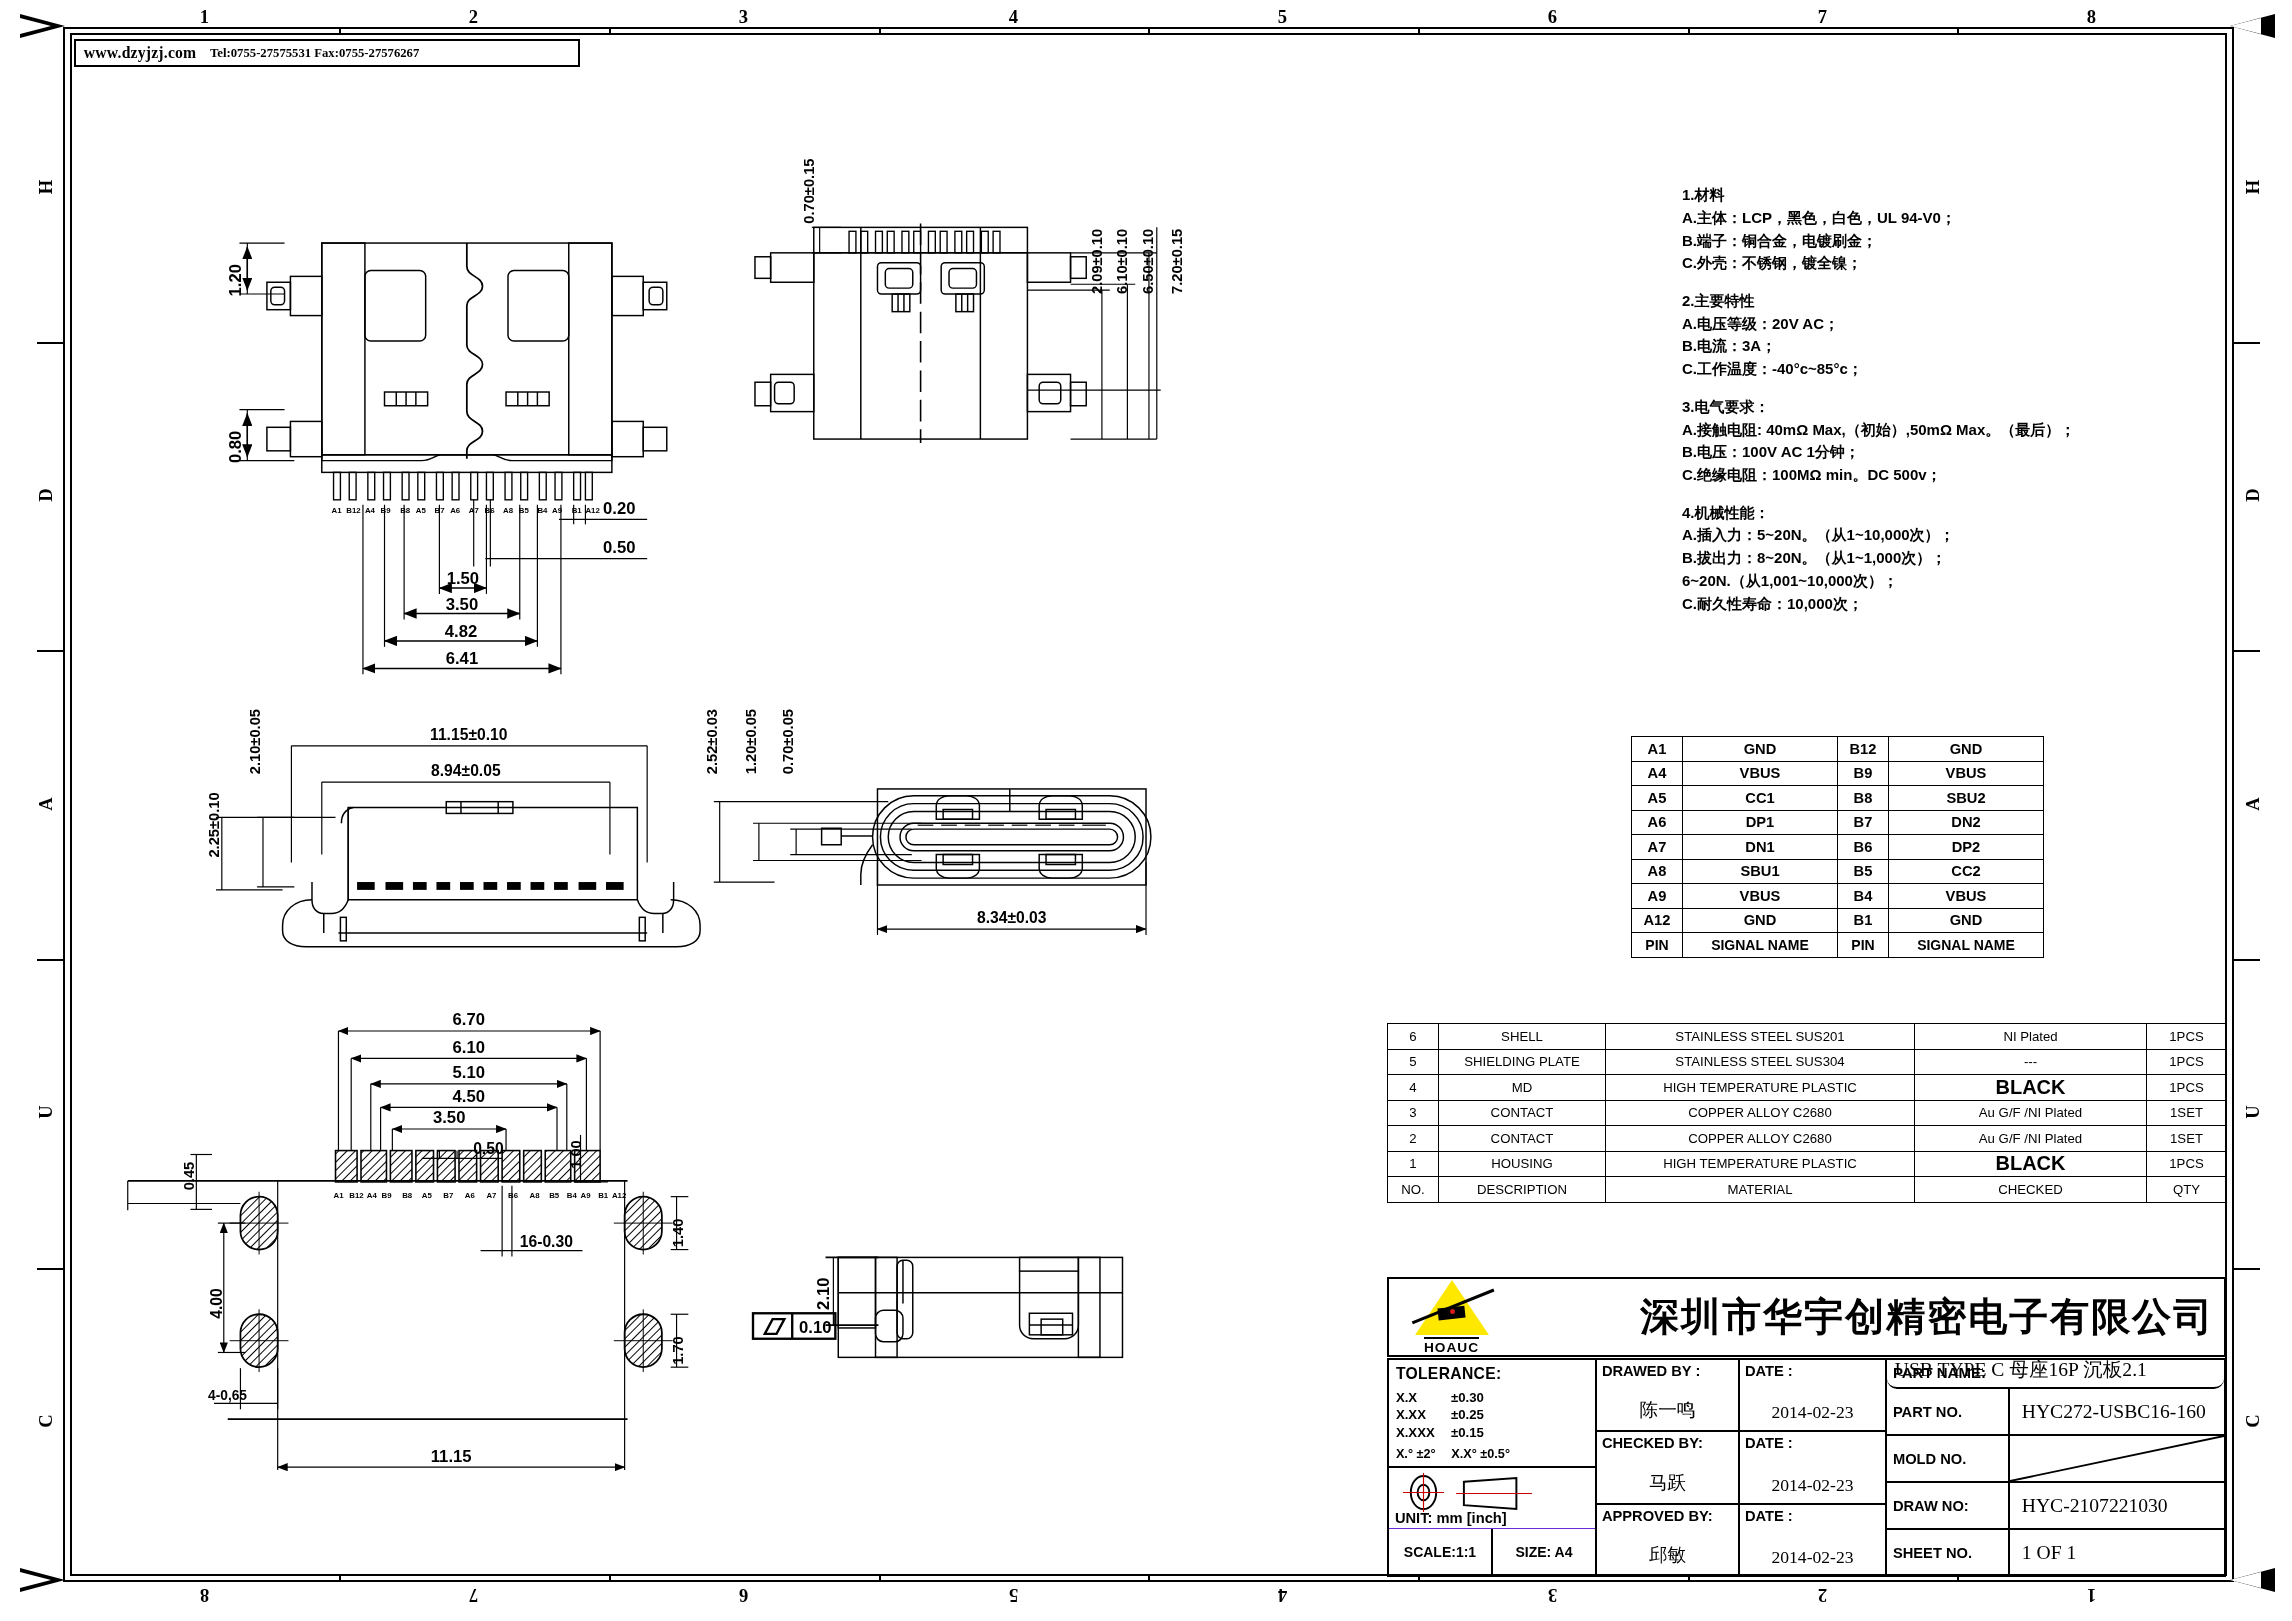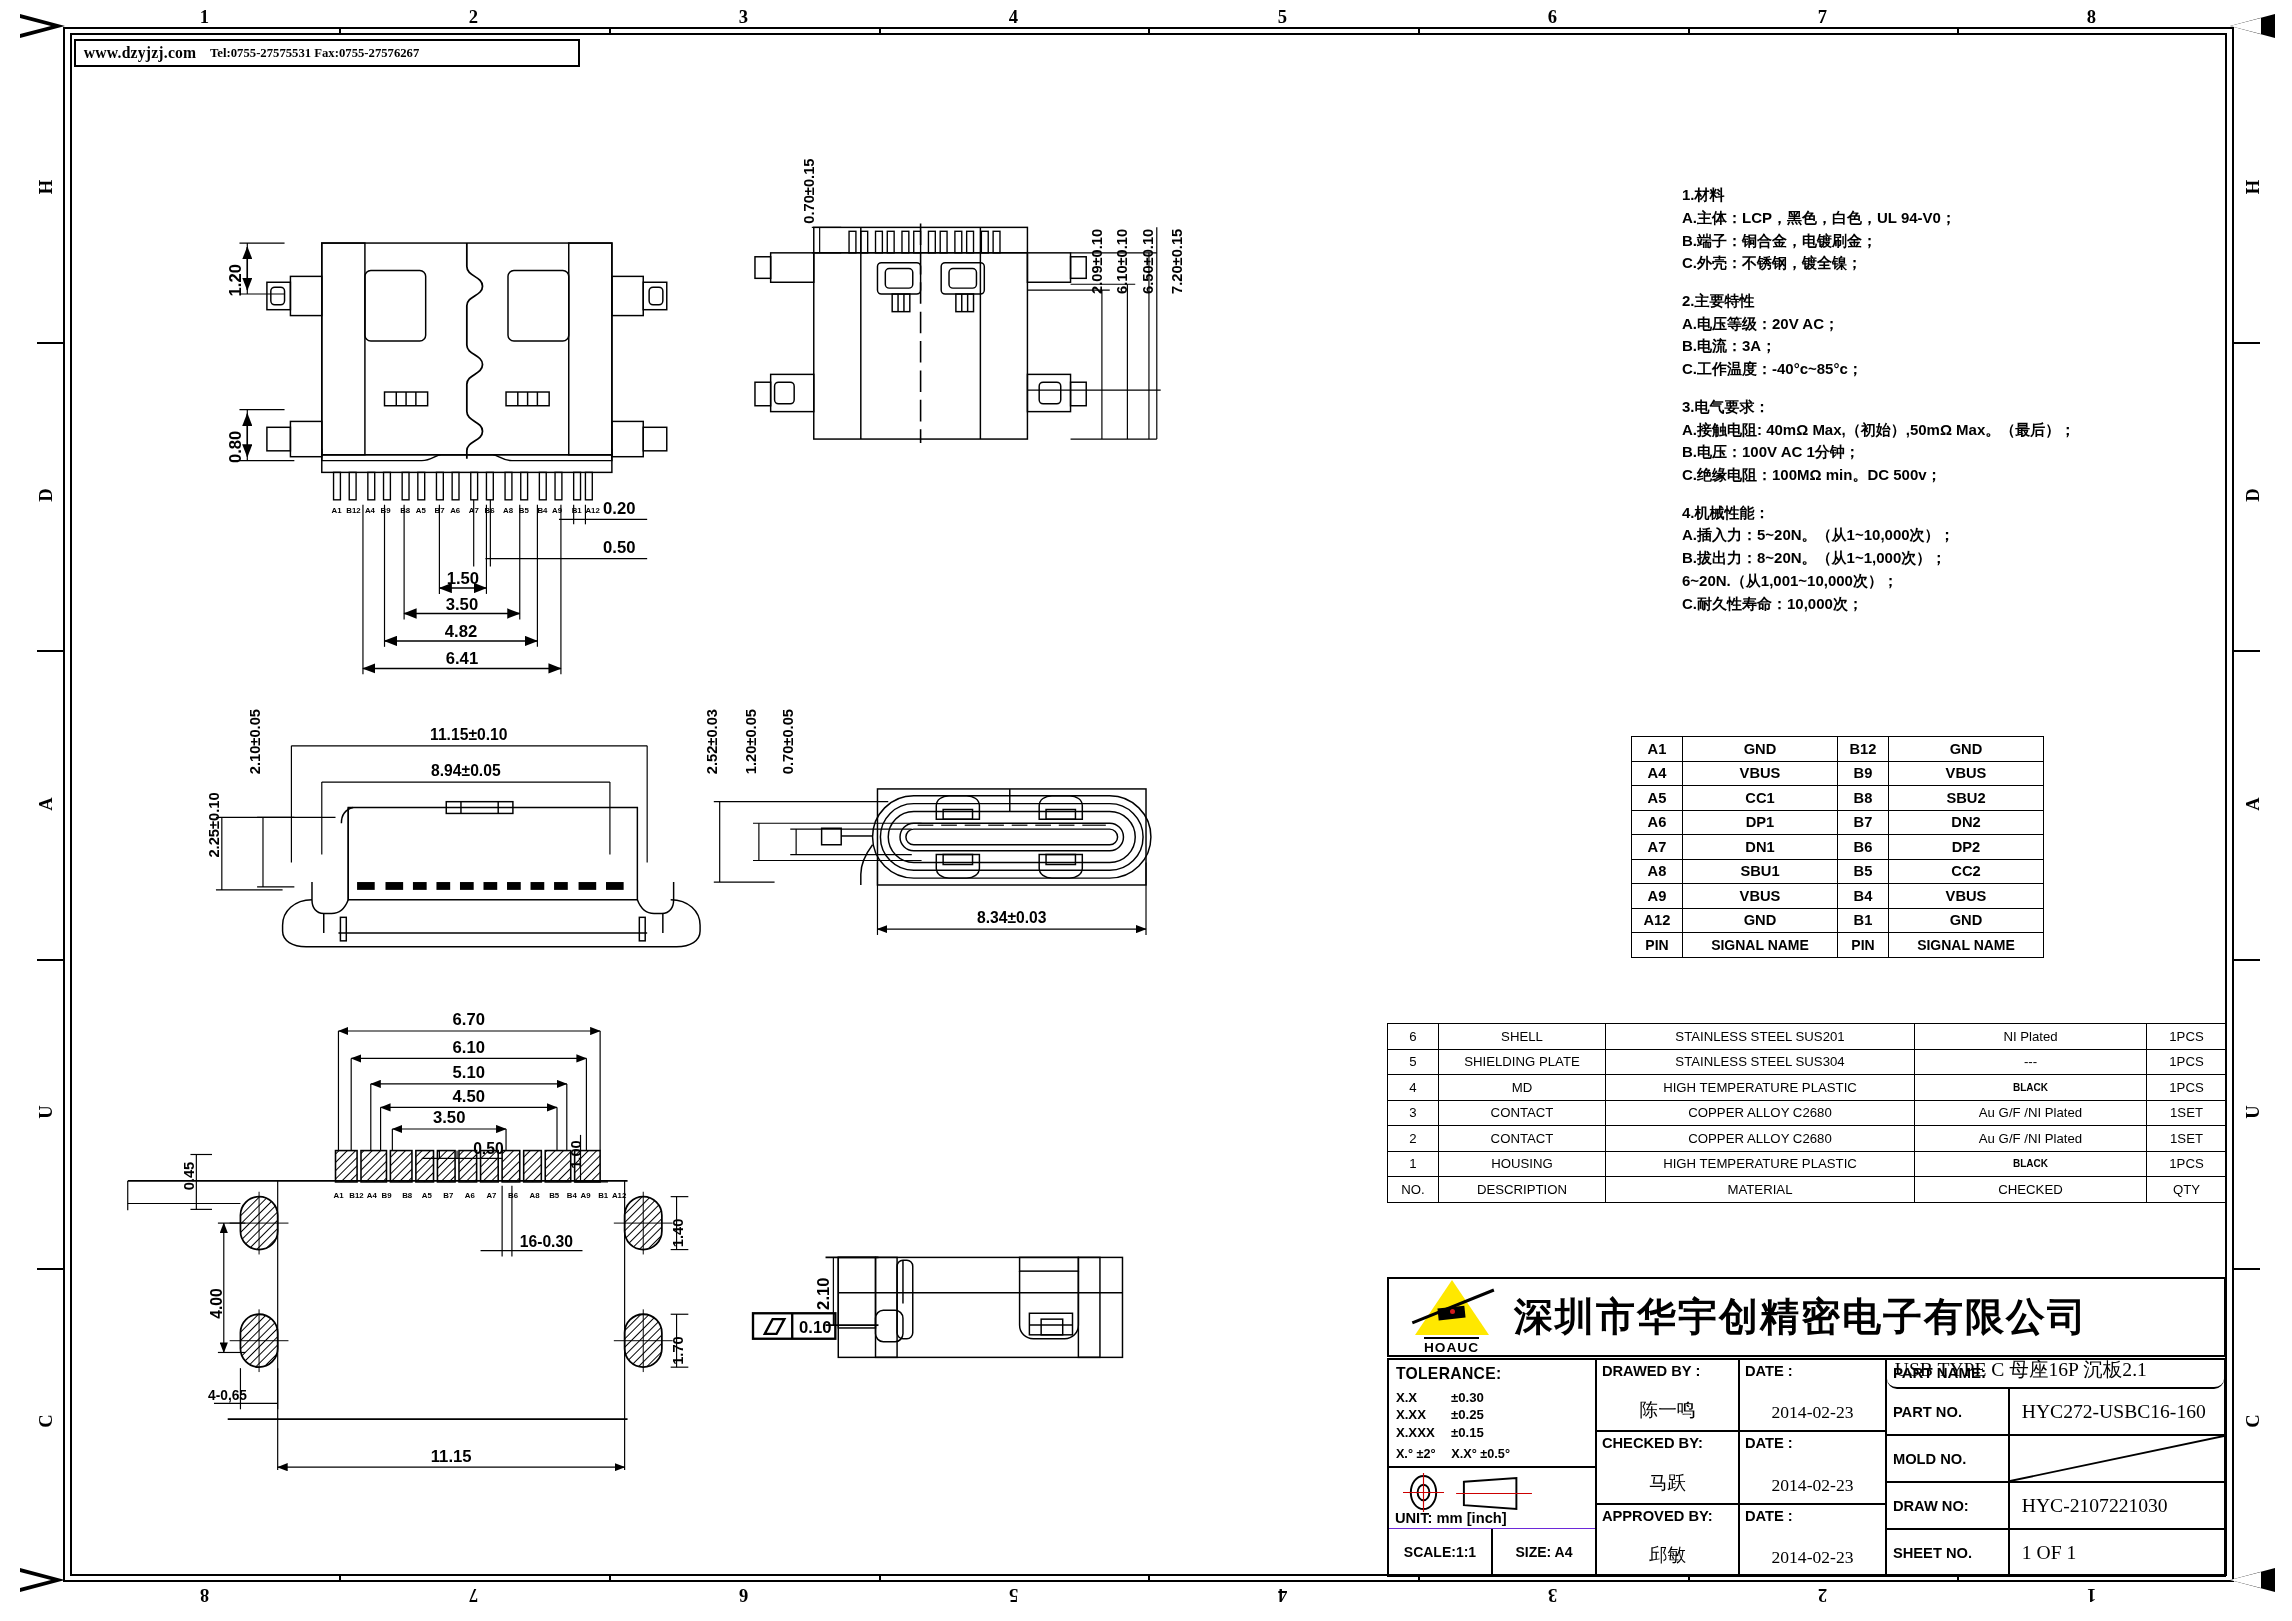--- a/index.html
+++ b/index.html
@@ -103,21 +103,21 @@
     text-align: center;
     height: 25.5px;
     padding: 0 2.9px;
     white-space: nowrap;
   }
   table.bom td.c-no { width: 51px; }
   table.bom td.c-desc { width: 167px; }
   table.bom td.c-mat { width: 309px; }
   table.bom td.c-rem { width: 232px; }
   table.bom td.c-qty { width: 80px; }
-  table.bom td.bold { font-weight: bold; font-size: 10px; }
+  table.bom td.bold { font-weight: bold; font-size: 20px; }
   table.bom tr.hdr td { }
 
   
   .company {
     position: absolute; left: 1387px; top: 1277px;
     width: 839px; height: 80px;
     border: 2.5px solid #000;
     display: flex; align-items: center;
   }
   .logo-box {
@@ -152,21 +152,21 @@
     font-weight: bold; font-size: 13.7px; letter-spacing: 1px;
     border-top: 2.5px solid #000; margin-top: 2px; padding-top: 1px;
   }
   .company-name {
     flex: 1;
     font-family: "Liberation Serif", serif;
     font-weight: bold;
     font-size: 39px;
     letter-spacing: 2px;
     color: #000;
-    text-align: left;
+    text-align: right;
     padding-right: 9.8px;
   }
 
   
   .titleblock {
     position: absolute; left: 1387px; top: 1358px;
     width: 839px; height: 219px;
     border: 2.5px solid #000;
     display: flex;
   }

